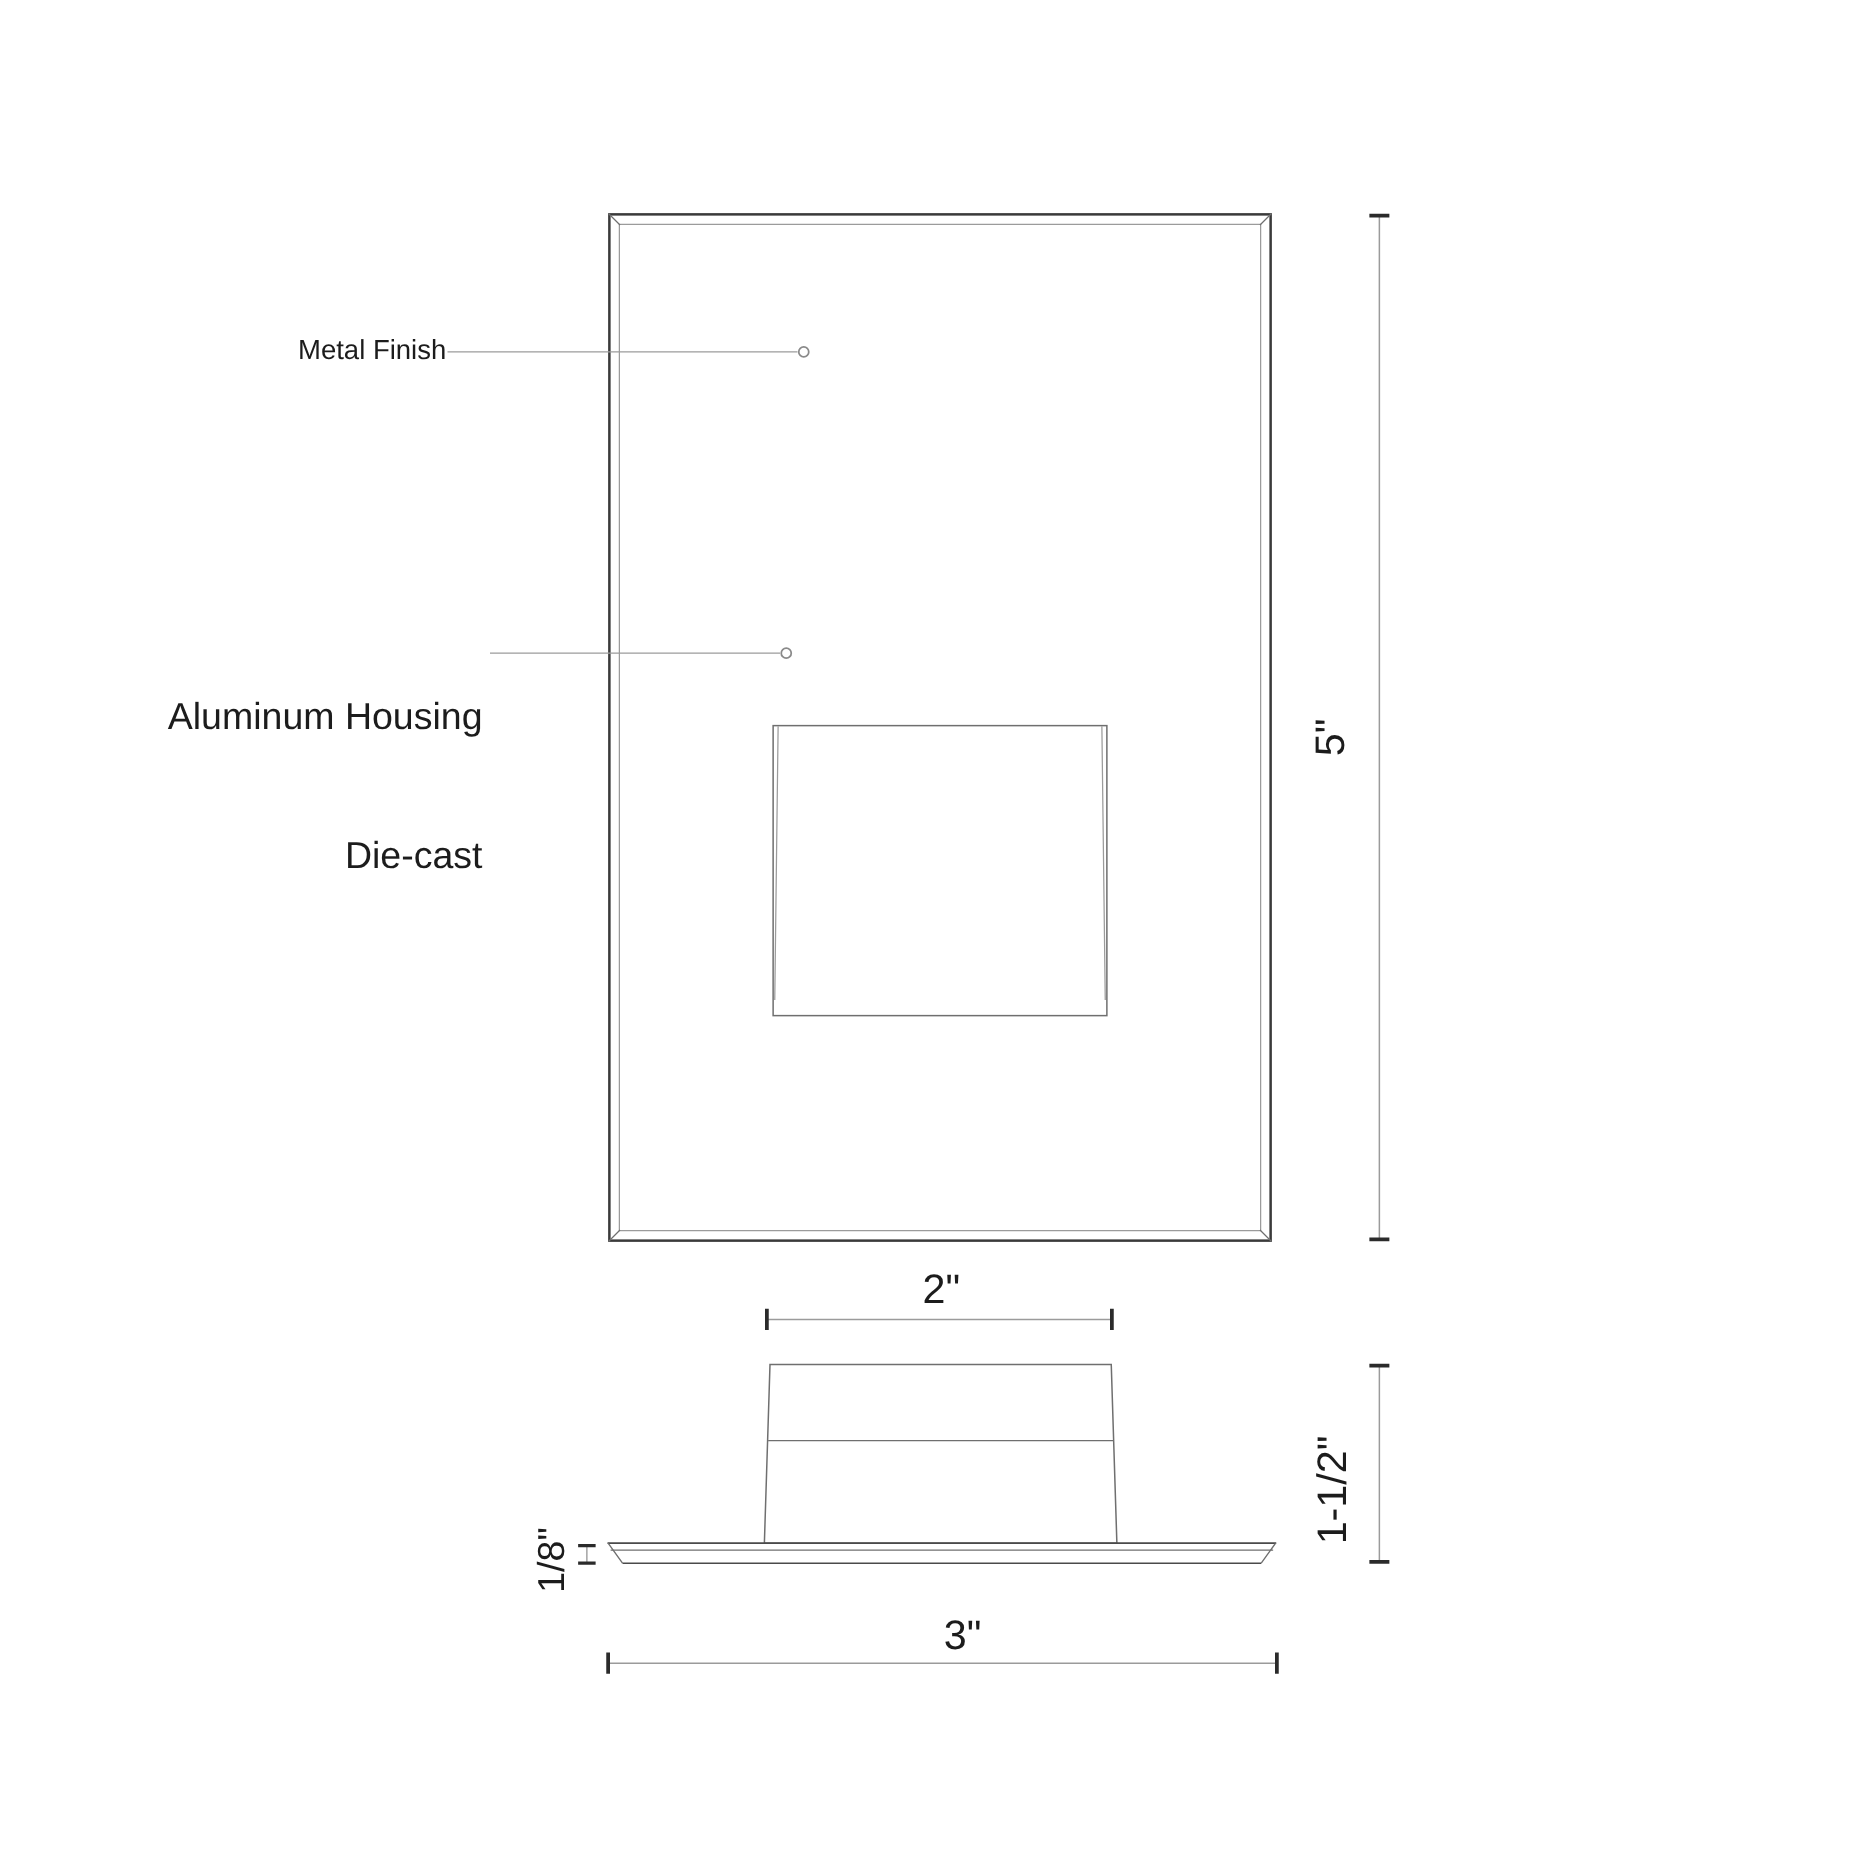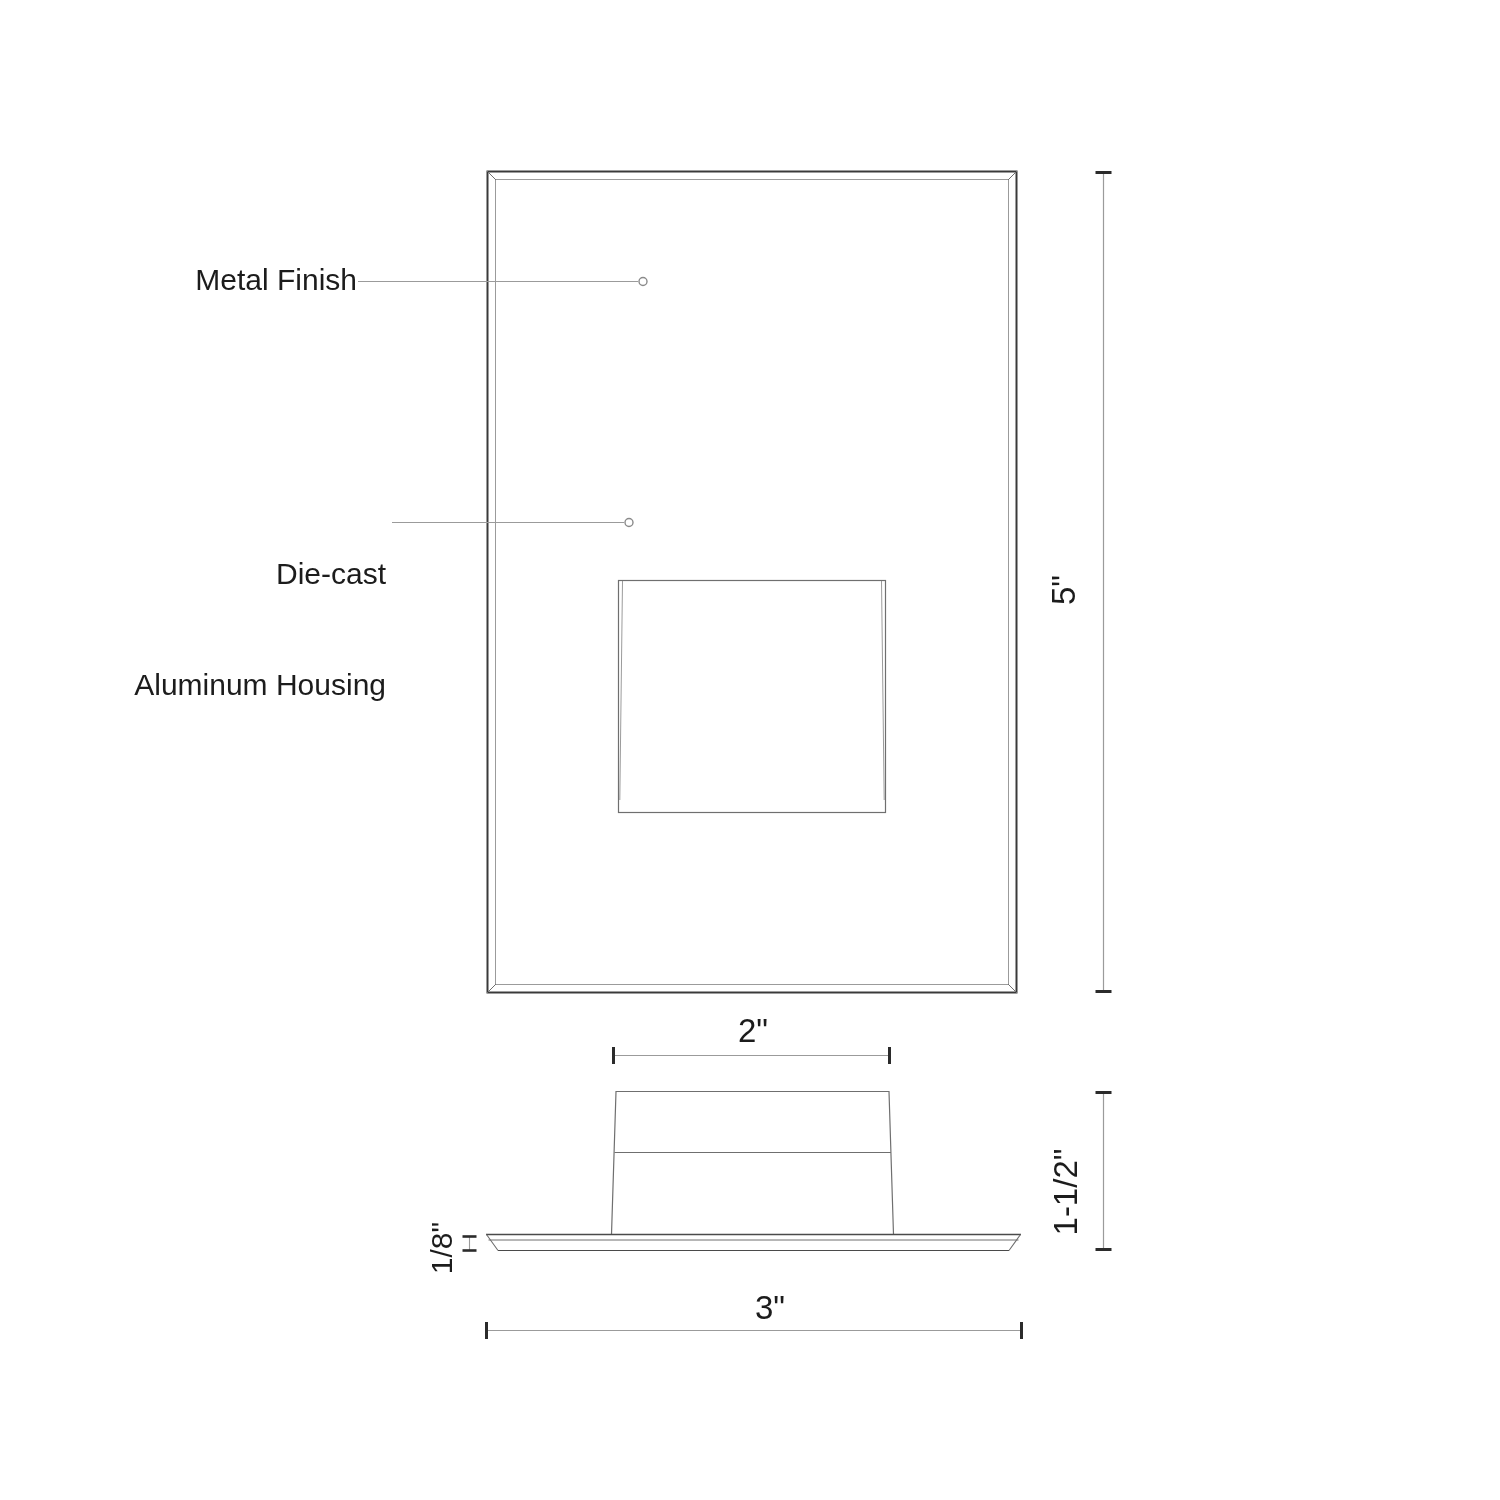--- a/index.html
+++ b/index.html
@@ -88,25 +88,25 @@
       <line x1="1095.5" y1="1249.5" x2="1111.5" y2="1249.5" stroke="#2b2b2b" stroke-width="3"></line>
     </g>
 
     <g>
       <line x1="486" y1="1330.5" x2="1022" y2="1330.5" stroke="#9b9b9b" stroke-width="1.2"></line>
       <line x1="486.5" y1="1322" x2="486.5" y2="1339" stroke="#2b2b2b" stroke-width="3"></line>
       <line x1="1021.5" y1="1322" x2="1021.5" y2="1339" stroke="#2b2b2b" stroke-width="3"></line>
     </g>
   </svg>
 
-  <div class="label callout" style="right:1143px; top:261px; font-size:30px;">Metal Finish</div>
+  <div class="label callout" style="right:1143px; top:261px; font-size:22px;">Metal Finish</div>
 
   <div class="label callout" style="right:1114px; top:481px;">
+    <div>Aluminum Housing</div>
     <div>Die-cast</div>
-    <div>Aluminum Housing</div>
   </div>
 
   <div class="label dim rot" style="left:984px; top:570px; width:160px; height:40px;">5"</div>
 
   <div class="label dim" style="left:693px; top:1011px; width:120px; height:40px;">2"</div>
 
   <div class="label dim rot" style="left:986px; top:1172px; width:160px; height:40px;">1-1/2"</div>
 
   <div class="label dim rot" style="left:362px; top:1228px; width:160px; height:40px; font-size:30px;">1/8"</div>
 

